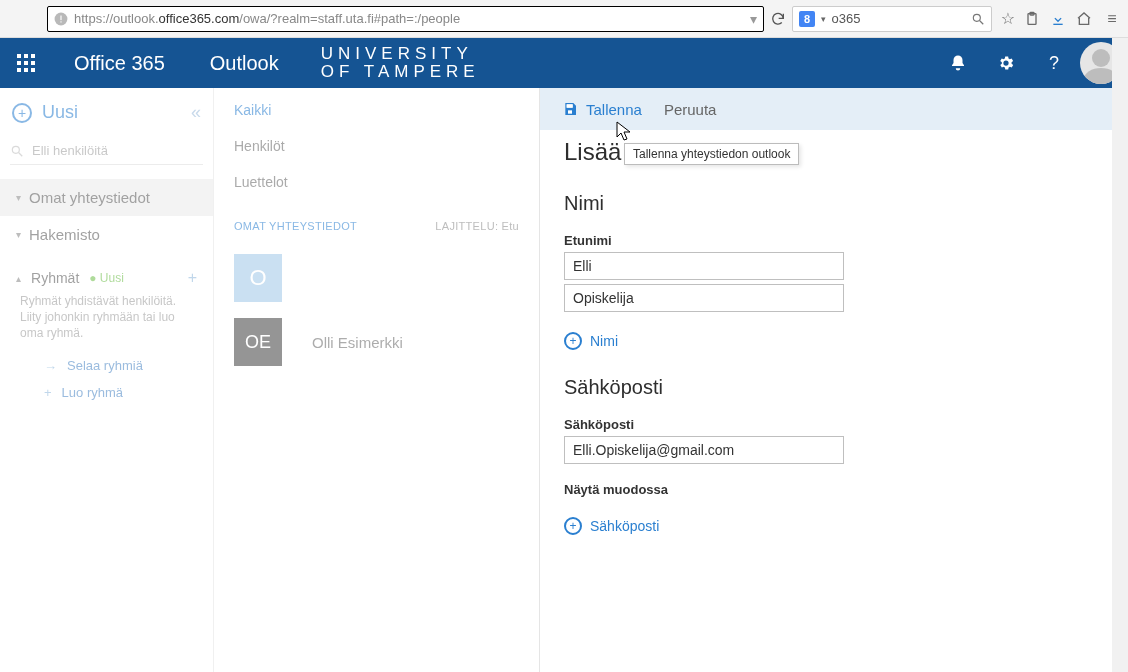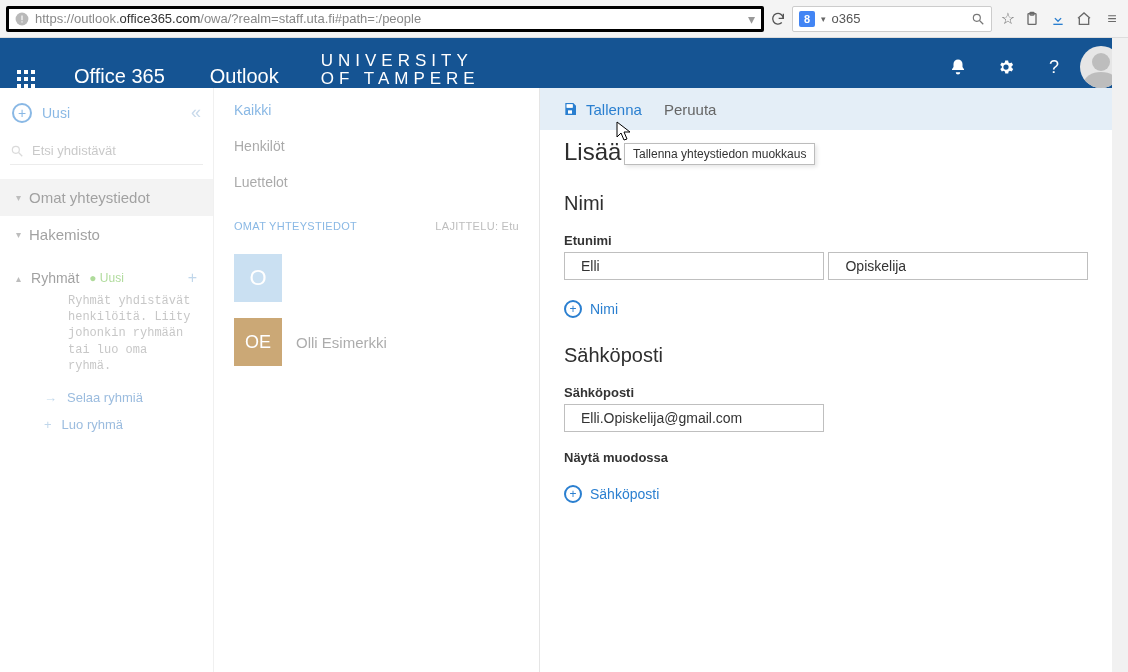--- a/index.html
+++ b/index.html
@@ -1,35 +1,35 @@
 <!DOCTYPE html>
 <html><head>
 <meta charset="utf-8">
 <style>
   * { box-sizing: border-box; margin: 0; padding: 0; font-family: "Segoe UI", Arial, sans-serif; }
   html, body { width: 1128px; height: 672px; overflow: hidden; background: #fff; }
 
   
   .browser-bar { height: 38px; background: #f4f4f4; border-bottom: 1px solid #ddd; display: flex; align-items: center; padding: 4px 6px; gap: 6px; font-size: 13px; color: #555; }
-  .url-field { flex: 1; height: 26px; background: #fff; border: 3px solid #000000; border-radius: 2px; display: flex; align-items: center; padding: 0 6px; gap: 6px; }
+  .url-field { flex: 1; height: 26px; background: #fff; border: 1px solid #000000; border-radius: 2px; display: flex; align-items: center; padding: 0 6px; gap: 6px; margin-left: 41px; }
   .url-text { flex: 1; white-space: nowrap; overflow: hidden; }
   .url-text .muted { color: #888; }
   .url-text .dark { color: #333; }
   .reader-icon { color: #999; font-size: 14px; }
   .refresh-icon { color: #555; font-size: 14px; }
   .search-field { width: 200px; height: 26px; background: #fff; border: 1px solid #ccc; border-radius: 2px; display: flex; align-items: center; padding: 0 6px; gap: 6px; }
   .g-badge { width: 16px; height: 16px; background: #4285f4; color: #fff; font-weight: bold; font-size: 11px; display: flex; align-items: center; justify-content: center; border-radius: 2px; }
   .arrow-down { font-size: 9px; color: #666; }
   .search-text { flex: 1; }
   .mag-icon { color: #777; }
   .chrome-btn { width: 20px; text-align: center; color: #6a6a6a; font-size: 16px; cursor: pointer; }
   .chrome-btn.dl { color: #2a7fd0; }
 
   
-  .suite-bar { height: 50px; background: #155493; color: #fff; display: flex; align-items: flex-end; }
+  .suite-bar { height: 50px; background: #155493; color: #fff; display: flex; align-items: center; }
   .waffle { width: 52px; display: flex; align-items: center; justify-content: center; font-size: 18px; }
   .brand { display: flex; align-items: center; padding: 0 22px; font-size: 20px; }
   .app-name { display: flex; align-items: center; padding: 0 22px; font-size: 20px; font-weight: 300; }
   .divider { width: 1px; background: rgba(255,255,255,.25); }
   .uni-wrap { flex: 1; display: flex; align-items: center; padding-left: 20px; padding-right: 8px; }
   .uni-title { line-height: 1.05; letter-spacing: 5px; font-size: 17px; font-weight: 300; }
   .suite-icons { display: flex; align-items: stretch; }
   .suite-icon { width: 48px; display: flex; align-items: center; justify-content: center; color: #fff; font-size: 18px; }
   .avatar { width: 42px; height: 42px; border-radius: 50%; background: #e6e6e6; align-self: center; margin: 0 6px 0 2px; position: relative; overflow: hidden; }
   .avatar::before { content: ""; position: absolute; width: 18px; height: 18px; background: #bdbdbd; border-radius: 50%; top: 7px; left: 12px; }
@@ -43,47 +43,47 @@
   .new-row { display: flex; align-items: center; padding: 4px 12px; color: #2a7fd0; gap: 10px; }
   .plus-circle { width: 20px; height: 20px; border: 2px solid #2a7fd0; border-radius: 50%; display: flex; align-items: center; justify-content: center; font-size: 14px; line-height: 1; }
   .chevrons { margin-left: auto; color: #9bbbdb; font-size: 18px; }
   .search-people { margin: 10px 10px 14px 10px; height: 28px; border: none; border-bottom: 1px solid #ddd; display: flex; align-items: center; gap: 8px; color: #9e9e9e; font-size: 13px; }
   .nav-item { padding: 10px 16px; display: flex; align-items: center; gap: 8px; color: #555; font-size: 15px; }
   .nav-item.selected { background: #eaeaea; }
   .caret { font-size: 10px; color: #888; }
   .groups-head { padding: 16px 16px 2px 16px; display: flex; align-items: center; gap: 10px; color: #555; }
   .badge-new { color: #6fbf4b; font-size: 12px; }
   .plus-sm { color: #8fb8dc; margin-left: auto; font-size: 16px; }
-  .groups-desc { color: #9a9a9a; font-size: 12px; padding: 4px 16px 10px 68px; line-height: 1.35; font-family: Liberation Mono, monospace; }
+  .groups-desc { color: #9a9a9a; font-size: 12px; padding: 4px 16px 10px 20px; line-height: 1.35; }
   .nav-sub { padding: 6px 16px 6px 44px; display: flex; align-items: center; gap: 10px; color: #4a86c5; font-size: 13px; }
 
   
   .midcol { background: #fff; padding: 14px 20px; opacity: .55; font-size: 14px; color: #333; }
   .tabs { display: flex; gap: 20px; color: #666; flex-direction: column; }
   .tabs .active { color: #2a7fd0; }
   .mid-row2 { display: flex; justify-content: space-between; color: #2a7fd0; font-size: 11px; margin-top: 30px; letter-spacing: .3px; }
   .mid-row2 .sort { color: #888; }
   .letter-tile { margin-top: 22px; width: 48px; height: 48px; background: #9fc7e8; color: #fff; display: flex; align-items: center; justify-content: center; font-size: 22px; }
   .contact-row { display: flex; align-items: center; margin-top: 16px; gap: 14px; }
-  .initials-tile { width: 48px; height: 48px; background: #a16207; color: #fff; display: flex; align-items: center; justify-content: center; font-size: 18px; }
-  .contact-name { color: #6a6a6a; font-size: 15px; }
+  .initials-tile { width: 48px; height: 48px; background: #404040; color: #fff; display: flex; align-items: center; justify-content: center; font-size: 18px; }
+  .contact-name { color: #6a6a6a; font-size: 15px; margin-left: 16px; }
 
   
   .panel { border-left: 1px solid #e5e5e5; background: #fff; position: relative; display: flex; flex-direction: column; }
   .panel-toolbar { height: 42px; background: #e4eef7; display: flex; align-items: center; gap: 22px; padding: 0 22px; font-size: 15px; color: #555; }
   .tb-save { color: #2a7fd0; display: flex; gap: 8px; }
   .save-icon { width: 16px; height: 16px; }
   .tb-cancel { color: #666; }
   .cursor-arrow { position: absolute; left: 76px; top: 33px; font-size: 18px; color: #222; pointer-events: none; z-index: 3; }
   .tooltip { position: absolute; left: 84px; top: 55px; background: #fff; border: 1px solid #bcbcbc; padding: 3px 8px; font-size: 12px; color: #333; z-index: 3; box-shadow: 2px 2px 4px rgba(0,0,0,.1); }
   .panel-body { padding: 6px 24px 24px 24px; overflow: hidden; }
   .panel-title { font-size: 24px; font-weight: 300; color: #2e2e2e; margin-top: 2px; }
   .section-h { font-size: 20px; font-weight: 400; color: #2e2e2e; margin-top: 26px; }
   .field-label { font-size: 13px; color: #333; margin-top: 18px; font-weight: 600; }
-  .text-input { width: 260px; height: 28px; border: 1px solid #bfbfbf; margin-top: 4px; padding: 3px 16px; font-size: 14px; color: #333; background: #fff; }
+  .text-input { width: 280px; height: 28px; border: 1px solid #bfbfbf; margin-top: 4px; padding: 3px 8px; font-size: 14px; color: #333; background: #fff; }
   .add-link { display: flex; align-items: center; gap: 8px; color: #2a7fd0; font-size: 14px; margin-top: 20px; }
   .add-link .plus-circle { width: 18px; height: 18px; font-size: 12px; }
 
   
   .scroll-hint { position: absolute; right: 0; top: 38px; bottom: 0; width: 16px; background: #f1f1f1; }
 
   
   .svg { display: block; }
 </style>
 </head>
@@ -179,29 +179,29 @@
     <div class="suite-icon">?</div>
     <div class="avatar"></div>
   </div>
 </div>
 
 <div class="main">
 
   <div class="leftnav">
     <div class="new-row">
       <span class="plus-circle">+</span>
-      <span style="font-size:14px">Uusi</span>
+      <span style="font-size:18px">Uusi</span>
       <span class="chevrons">«</span>
     </div>
     <div class="search-people">
       <svg class="svg" width="14" height="14" viewBox="0 0 24 24" fill="none" stroke="#bdbdbd" stroke-width="2">
           <circle cx="10" cy="10" r="6"></circle>
           <line x1="15" y1="15" x2="21" y2="21"></line>
         </svg>
-      <span>Etsi yhdistävät</span>
+      <span>Elli henkilöitä</span>
     </div>
     <div class="nav-item selected">
       <span class="caret">▾</span>
       <span>Omat yhteystiedot</span>
     </div>
     <div class="nav-item">
       <span class="caret">▾</span>
       <span>Hakemisto</span>
     </div>
     <div class="groups-head">
@@ -249,21 +249,21 @@
         <span>Tallenna</span>
       </div>
       <div class="tb-cancel">Peruuta</div>
     </div>
 
     <div class="cursor-arrow">
       <svg width="16" height="20" viewBox="0 0 16 20">
           <path d="M1 1l0 15 4-4 3 7 3-1-3-7 6 0z" fill="#fff" stroke="#000" stroke-width="1"></path>
         </svg>
     </div>
-    <div class="tooltip">Tallenna yhteystiedon muokkaus</div>
+    <div class="tooltip">Tallenna yhteystiedon outlook</div>
 
     <div class="panel-body">
       <div class="panel-title">Lisää yhteyshenkilö</div>
 
       <div class="section-h">Nimi</div>
 
       <div class="field-label">Etunimi</div>
       <input class="text-input" value="Elli" style="">
 
       <input class="text-input" value="Opiskelija" style="">

